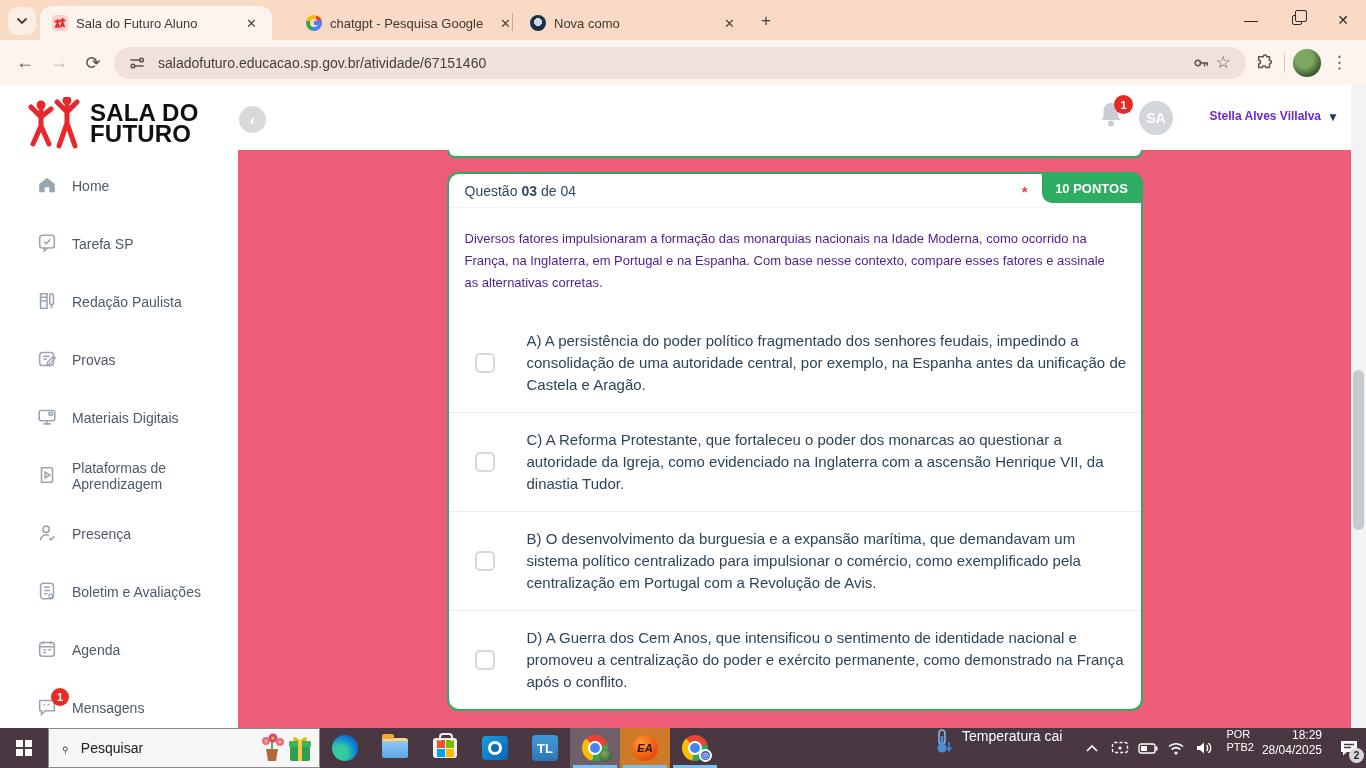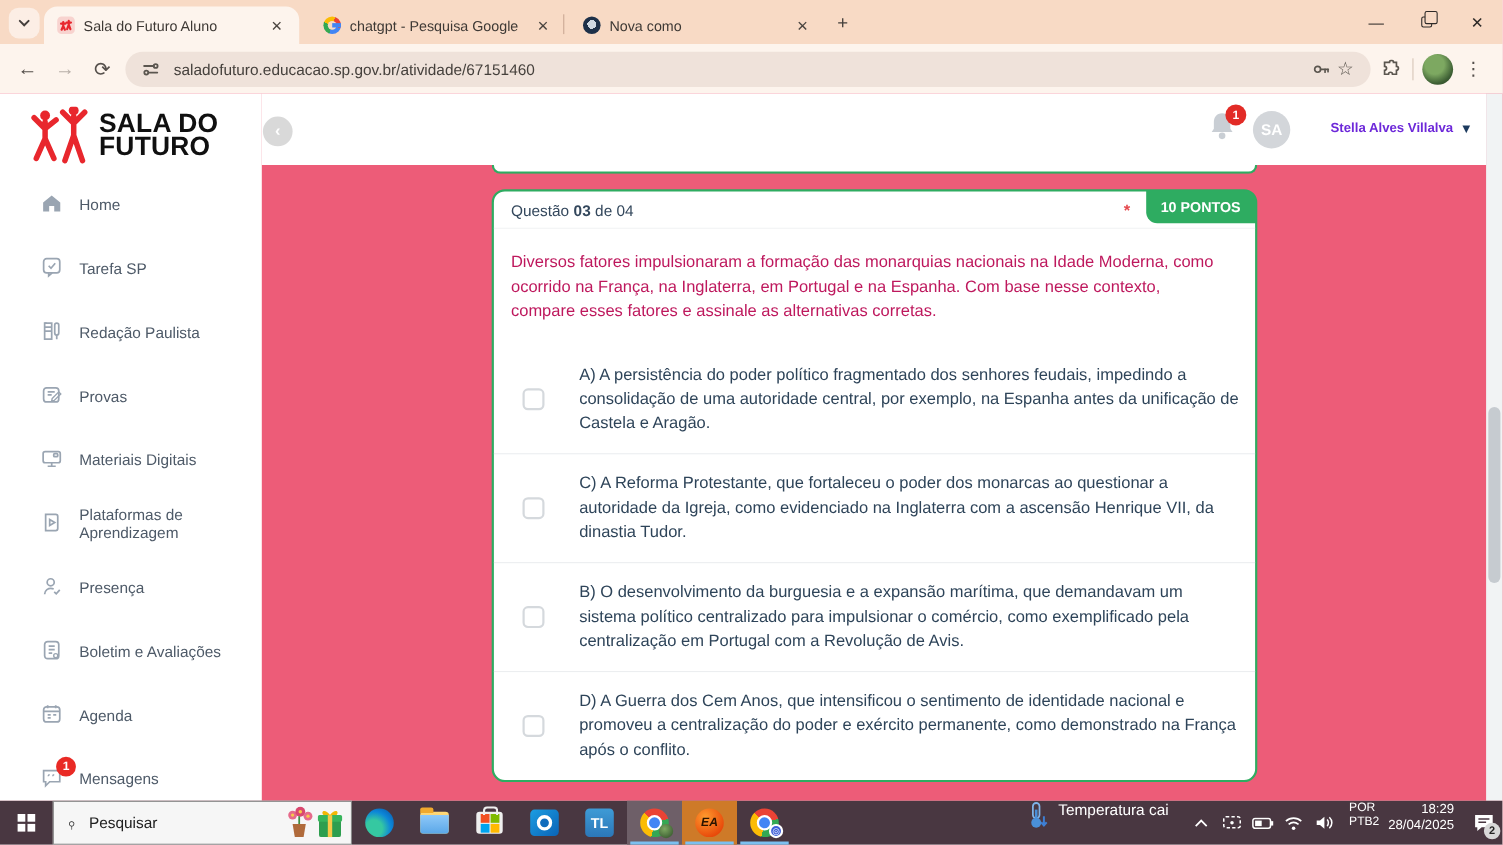--- a/index.html
+++ b/index.html
@@ -65,21 +65,21 @@
   .user-caret { position:absolute; right:12px; top:25px; font-size:12px; color:#1C3A5E; }
 
   
   .main-pink { position:absolute; top:65px; left:0; width:1113px; height:578px; overflow:hidden; }
   .card-partial-top { margin:0 auto; width:696px; height:8px; background:#fff; border:2px solid #2EAC61; border-top:none; border-radius:0 0 12px 12px; }
   .qcard { margin:14px auto 0; width:696px; background:#fff; border:2px solid #2EAC61; border-radius:12px; position:relative; padding-bottom:0; }
   .qcard-header { height:34px; display:flex; align-items:center; padding-left:16px; font-size:14px; color:#33475C; border-bottom:1px solid #F2F3F4; }
   .qcard-header b { margin:0 4px; }
   .required { position:absolute; top:9px; right:113px; color:#E5484D; font-size:15px; font-weight:bold; }
   .points-badge { position:absolute; top:-1px; right:-1px; width:100px; height:30px; background:#2EAC61; border-radius:0 11px 0 10px; color:#fff; font-size:13px; font-weight:bold; display:flex; align-items:center; justify-content:center; }
-  .qtext { padding:20px 24px 10px 16px; font-size:15px; line-height:22px; color:#be185d; max-width:690px; }
+  .qtext { padding:20px 24px 10px 16px; font-size:13px; line-height:22px; color:#4c1d95; max-width:690px; }
   .options { margin-top:10px; }
   .option-row { display:flex; align-items:center; padding:16px 0; }
   .option-row + .option-row { border-top:1px solid #ECEEF0; }
   .checkbox { width:20px; height:20px; border:2px solid #D5D9DD; border-radius:5px; margin-left:26px; flex:none; background:#fff; }
   .option-text { margin-left:32px; width:600px; font-size:15px; line-height:22px; color:#2E4459; }
 
   
   .taskbar { position:absolute; bottom:0; left:0; width:1366px; height:40px; background:#493741; display:flex; align-items:center; color:#fff; }
   .tb-start { width:48px; height:40px; display:flex; align-items:center; justify-content:center; }
   .win-logo { width:16px; height:16px; display:grid; grid-template-columns:7px 7px; grid-template-rows:7px 7px; gap:2px; }
@@ -134,21 +134,21 @@
         <svg width="12" height="12" viewBox="0 0 24 24">
             <g stroke="#E8272D" stroke-width="4" stroke-linecap="round">
               <path d="M7 6 L7 13 M3 9 L11 9 M7 13 L4 20 M7 13 L10 20"></path>
               <path d="M17 4 L17 11 M13 7 L21 7 M17 11 L14 19 M17 11 L20 19"></path>
             </g>
           </svg>
       </div>
       <span class="title">Sala do Futuro Aluno</span>
       <span class="close">✕</span>
     </div>
-    <div class="tab" style="left:282px;">
+    <div class="tab" style="left:294px;">
       <div class="favicon fav-google"></div>
       <span class="title">chatgpt - Pesquisa Google</span>
       <span class="close">✕</span>
     </div>
     <div class="tab-sep" style="left:512px;"></div>
     <div class="tab" style="left:518px;">
       <div class="favicon fav-chrome-dark"></div>
       <span class="title">Nova como</span>
       <span class="close">✕</span>
     </div>

